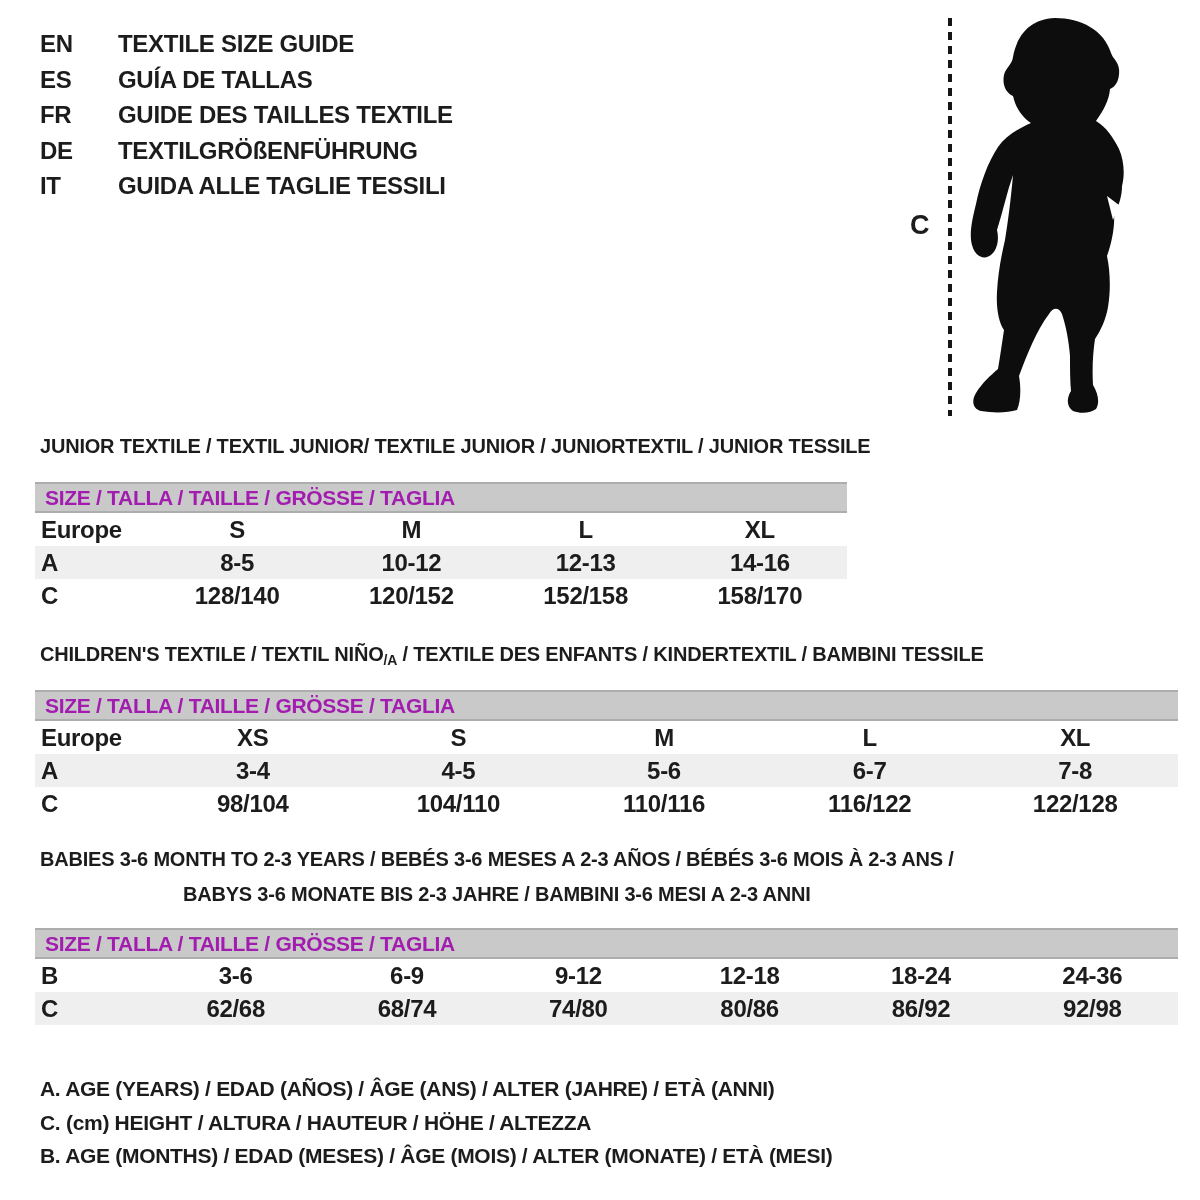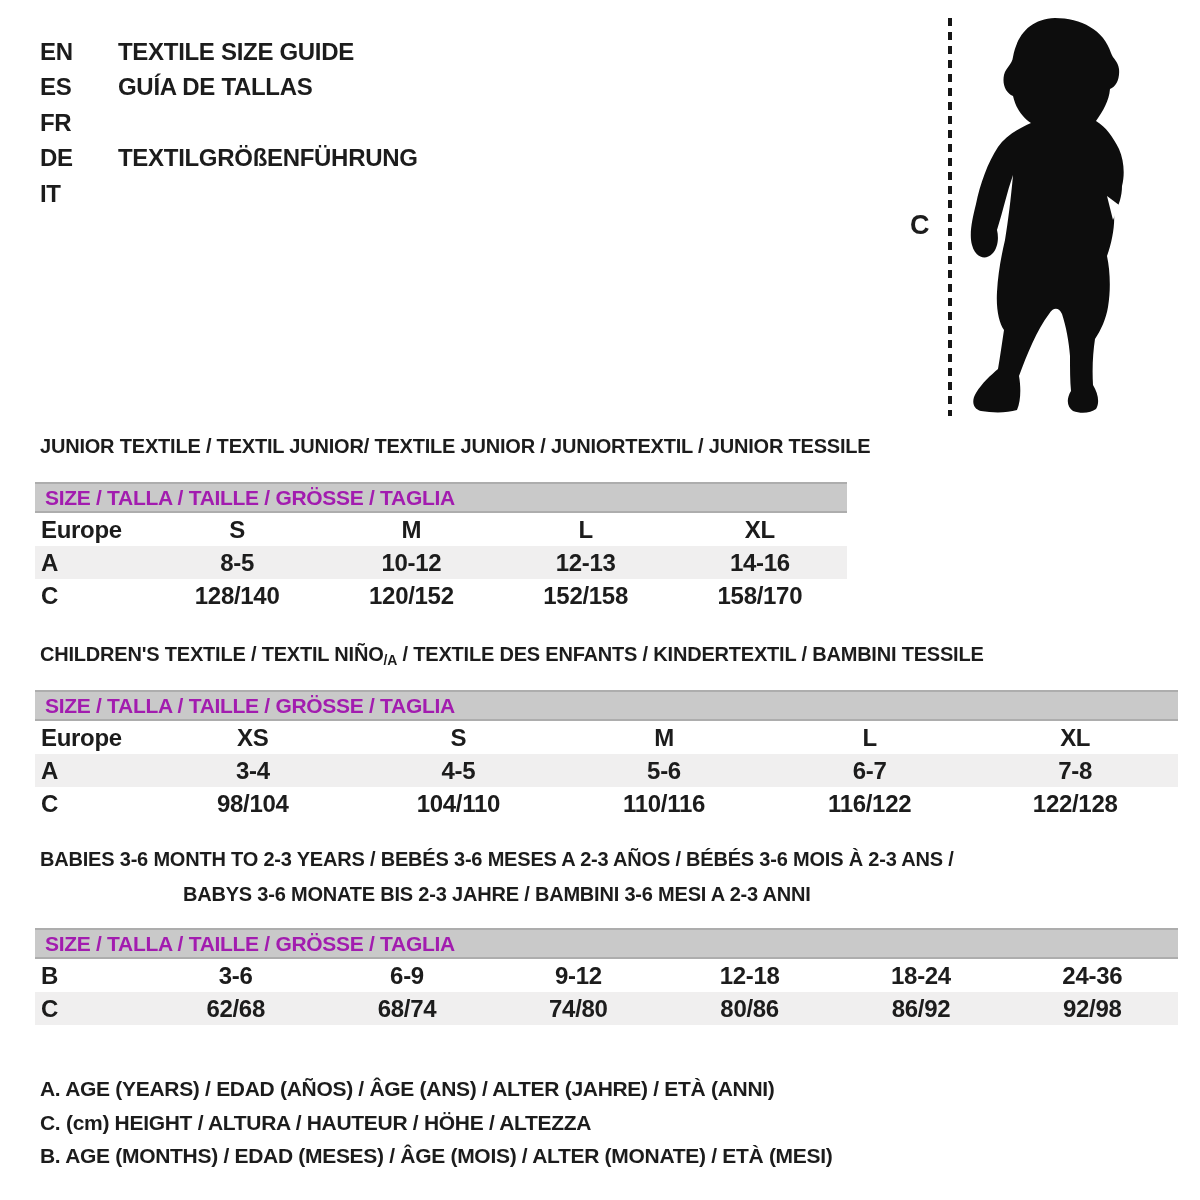--- a/index.html
+++ b/index.html
@@ -3,21 +3,21 @@
 <meta charset="utf-8">
 <style>
   html,body{margin:0;padding:0;background:#ffffff;}
   .canvas{
     position:relative;width:1200px;height:1200px;background:#ffffff;overflow:hidden;
     font-family:"Liberation Sans", sans-serif;font-weight:700;color:#1c1c1c;
     letter-spacing:-0.3px;
   }
   
   .lang-block{position:absolute;left:40px;top:30px;}
-  .lang-row{display:flex;height:35.5px;align-items:flex-end;}
+  .lang-row{display:flex;height:35.5px;align-items:flex-start;}
   .lang-code{width:78px;font-size:24px;}
   .lang-label{font-size:24px;}
   
   .dash-line{position:absolute;left:948px;top:18px;width:4px;height:398px;
     background:repeating-linear-gradient(to bottom,#161616 0 8px,transparent 8px 14px);}
   .measure-c{position:absolute;left:910px;top:210px;font-size:27px;}
   .baby-svg{position:absolute;left:958px;top:12px;}
   
   .sec-title{position:absolute;left:40px;font-size:20px;letter-spacing:-0.2px;white-space:nowrap;}
   .sec-title .sub{font-size:14px;vertical-align:-4px;}
@@ -42,27 +42,29 @@
     <div class="lang-row">
       <span class="lang-code">EN</span>
       <span class="lang-label">TEXTILE SIZE GUIDE</span>
     </div>
     <div class="lang-row">
       <span class="lang-code">ES</span>
       <span class="lang-label">GUÍA DE TALLAS</span>
     </div>
     <div class="lang-row">
       <span class="lang-code">FR</span>
+      <span class="lang-label">GUIDE DES TAILLES TEXTILE</span>
     </div>
     <div class="lang-row">
       <span class="lang-code">DE</span>
       <span class="lang-label">TEXTILGRÖßENFÜHRUNG</span>
     </div>
     <div class="lang-row">
       <span class="lang-code">IT</span>
+      <span class="lang-label">GUIDA ALLE TAGLIE TESSILI</span>
     </div>
   </div>
 
   <div class="dash-line"></div>
   <div class="measure-c">C</div>
   <svg class="baby-svg" width="180" height="402" viewBox="0 0 180 402" xmlns="http://www.w3.org/2000/svg">
     <path fill="#0d0d0d" d="M97,6
       C72,7 59,23 55,45
       C54,53 48,55 46,63
       C44,73 48,81 55,84

